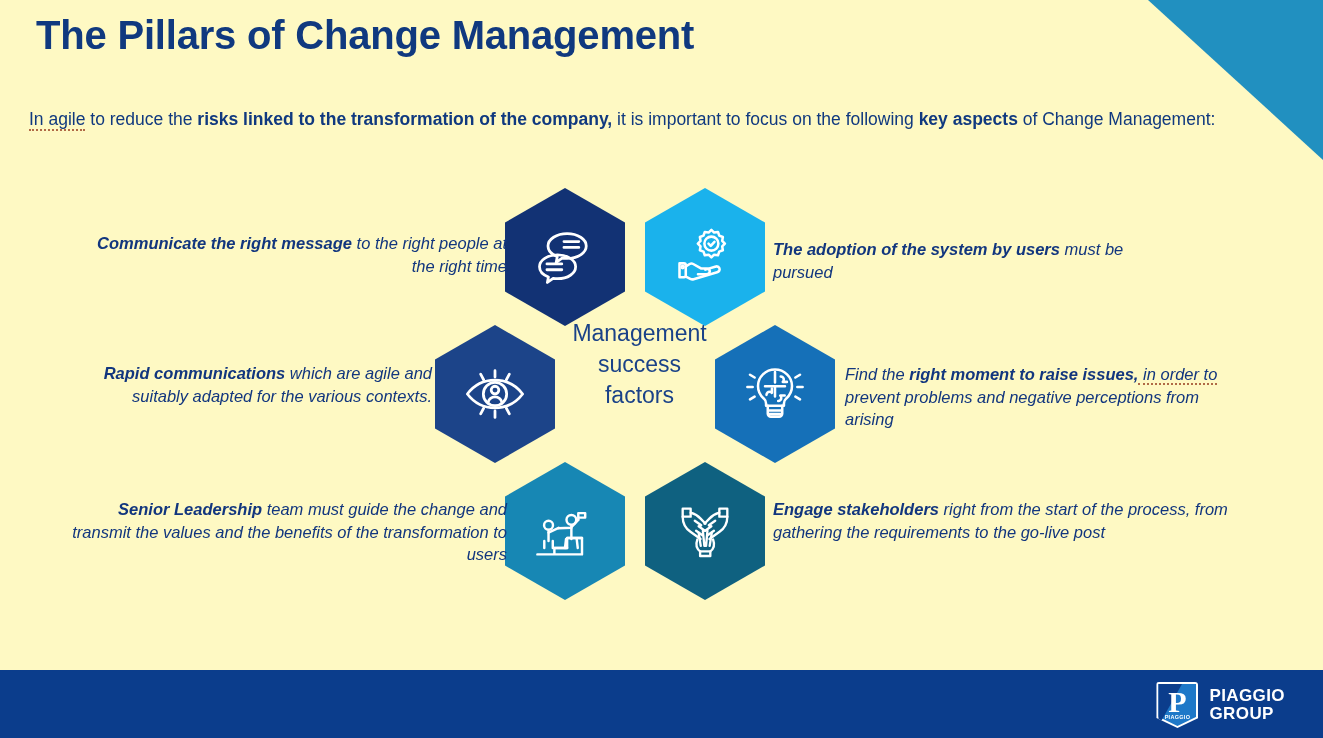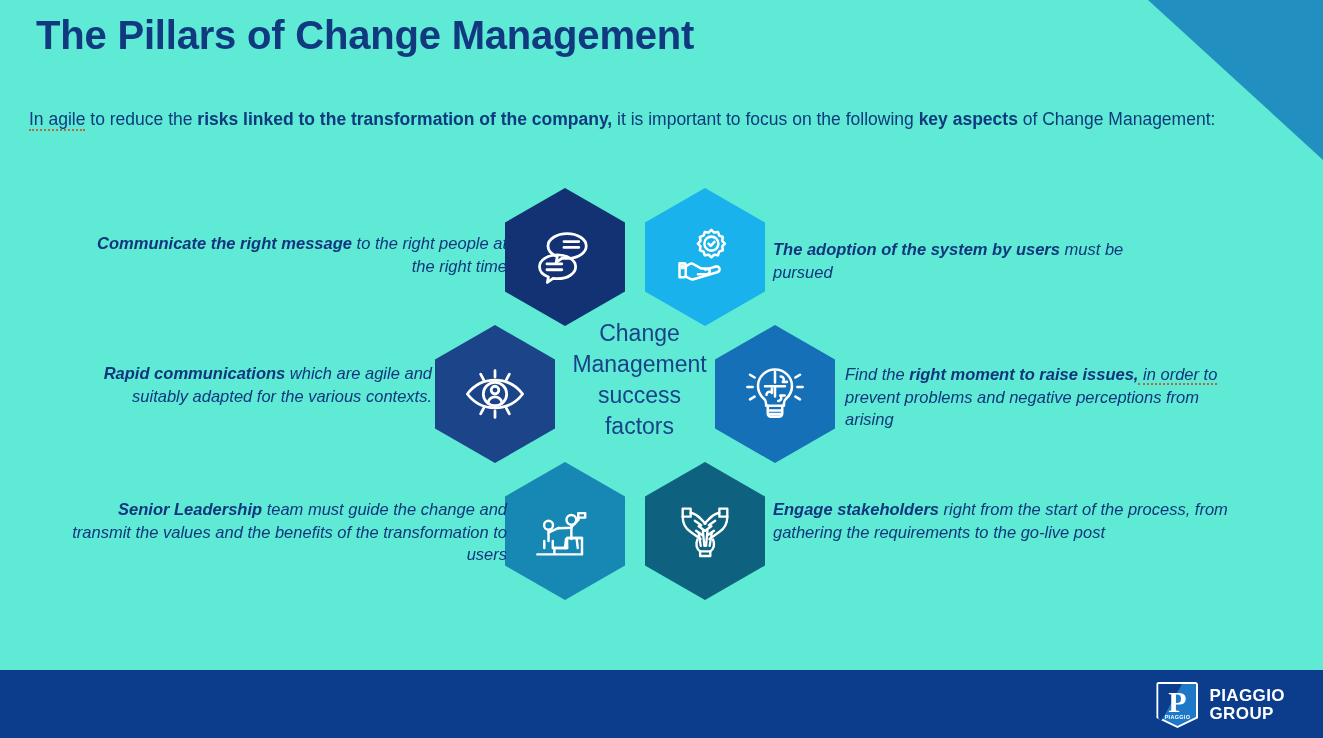--- a/index.html
+++ b/index.html
@@ -7,21 +7,21 @@
     padding: 0;
     background: #ffffff;
   }
   body {
     font-family: "Liberation Sans", sans-serif;
   }
   #slide {
     position: relative;
     width: 1323px;
     height: 738px;
-    background: #5eead4;
+    background: #fef9c3;
     overflow: hidden;
   }
 
   
   #corner-triangle {
     position: absolute;
     top: 0;
     right: 0;
     width: 175px;
     height: 160px;
@@ -275,21 +275,20 @@
           <path d="M41.6 22.3l-6 4.3M38 27.5l-5.8 4.2M40.4 31.7l-6 4.3"></path>
           <path d="M26 33.5l2 12.5M30 31.8l1.4 14.2M34.3 31.8L33 46M38.4 33.5l-2 12.5"></path>
           <path d="M24.8 40c-1.6 4.4-.8 8.6 2.6 11.2v4.3h9.6v-4.3c3.4-2.6 4.2-6.8 2.6-11.2"></path>
           <path d="M27.4 51.2h9.6"></path>
         </svg>
       </span>
     </div>
   </div>
 
   <div id="center-label">
-    <div>Change</div>
     <div>Management</div>
     <div>success</div>
     <div>factors</div>
   </div>
 
   <div class="callout left" id="txt-communicate"><b>Communicate the right message</b><span> to the right people at the right time</span></div>
 
   <div class="callout left" id="txt-rapid"><b>Rapid communications</b><span> which are agile and suitably adapted for the various contexts.</span></div>
 
   <div class="callout left" id="txt-leadership"><b>Senior Leadership</b><span> team must guide the change and transmit the values and the benefits of the transformation to users</span></div>

